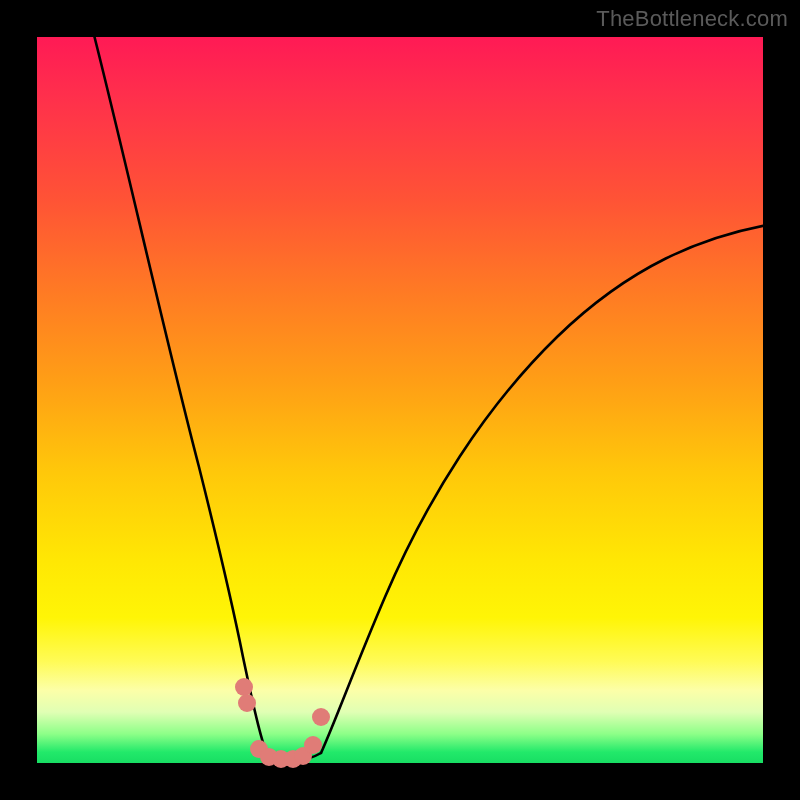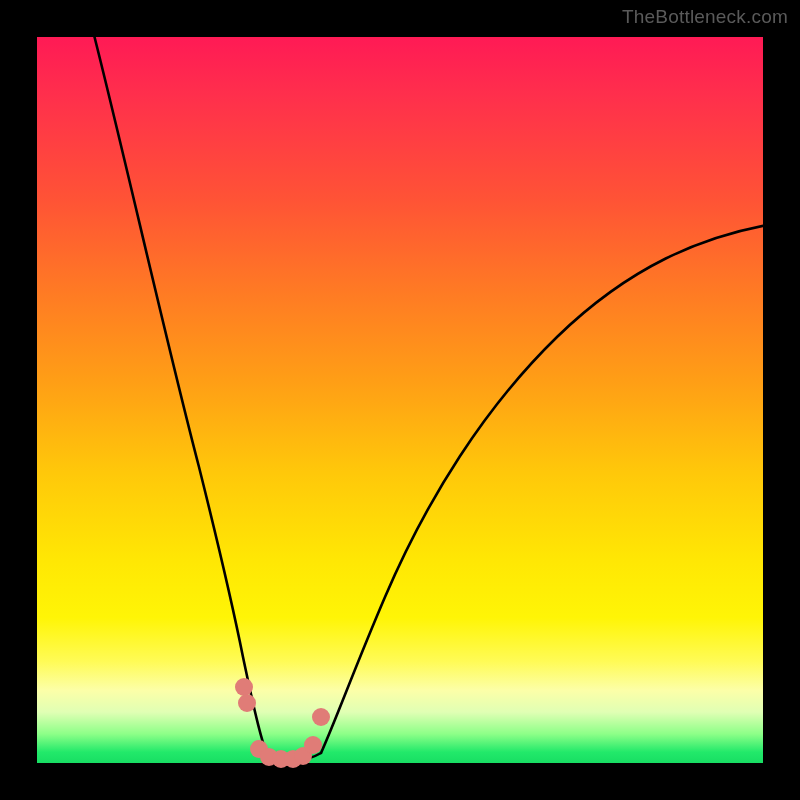--- a/index.html
+++ b/index.html
@@ -42,21 +42,21 @@
       #8dff88 96%,
       #22e96a 98.5%,
       #18de63 100%
     );
   }
   .watermark {
     position: absolute;
     top: 6px;
     right: 12px;
     color: #5a5a5a;
-    font-size: 19px;
+    font-size: 22px;
     letter-spacing: 0.2px;
     user-select: none;
   }
   svg.curves {
     position: absolute;
     left: 0;
     top: 0;
     width: 726px;
     height: 726px;
     overflow: visible;

